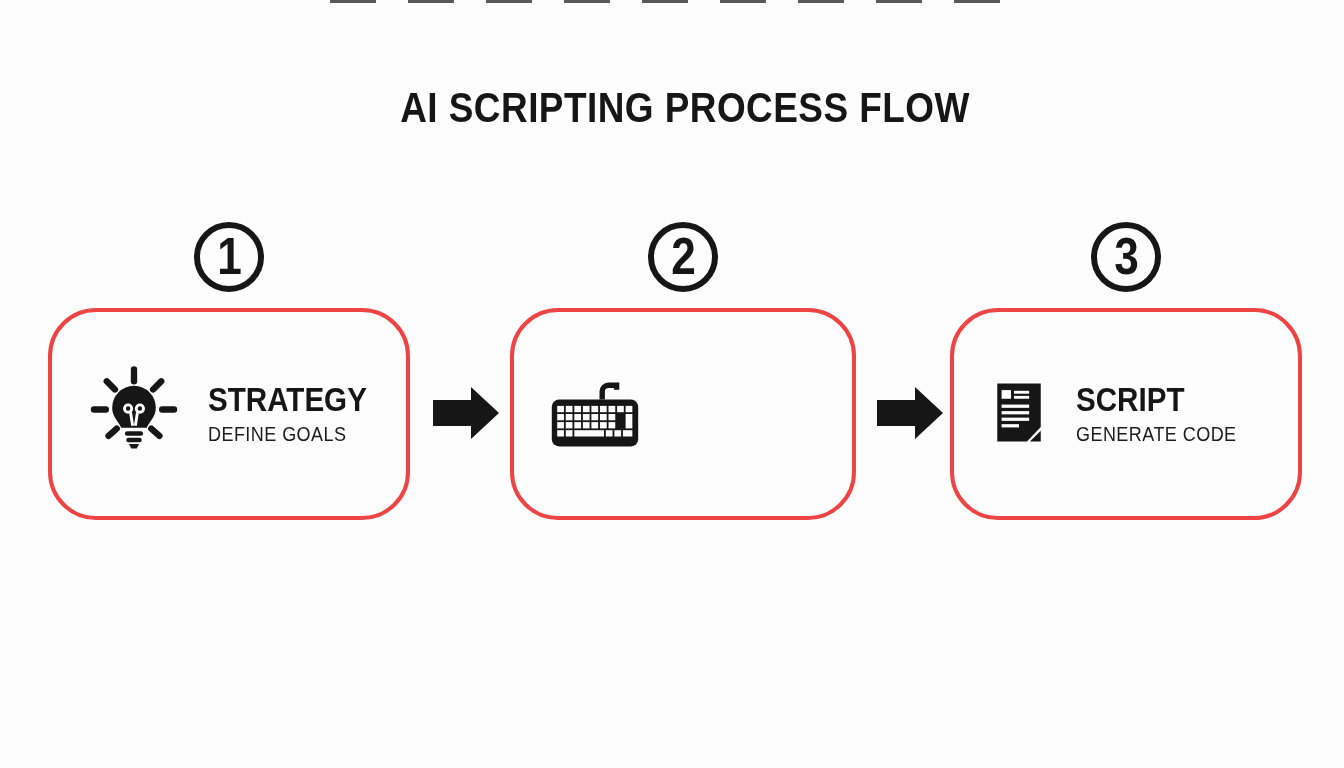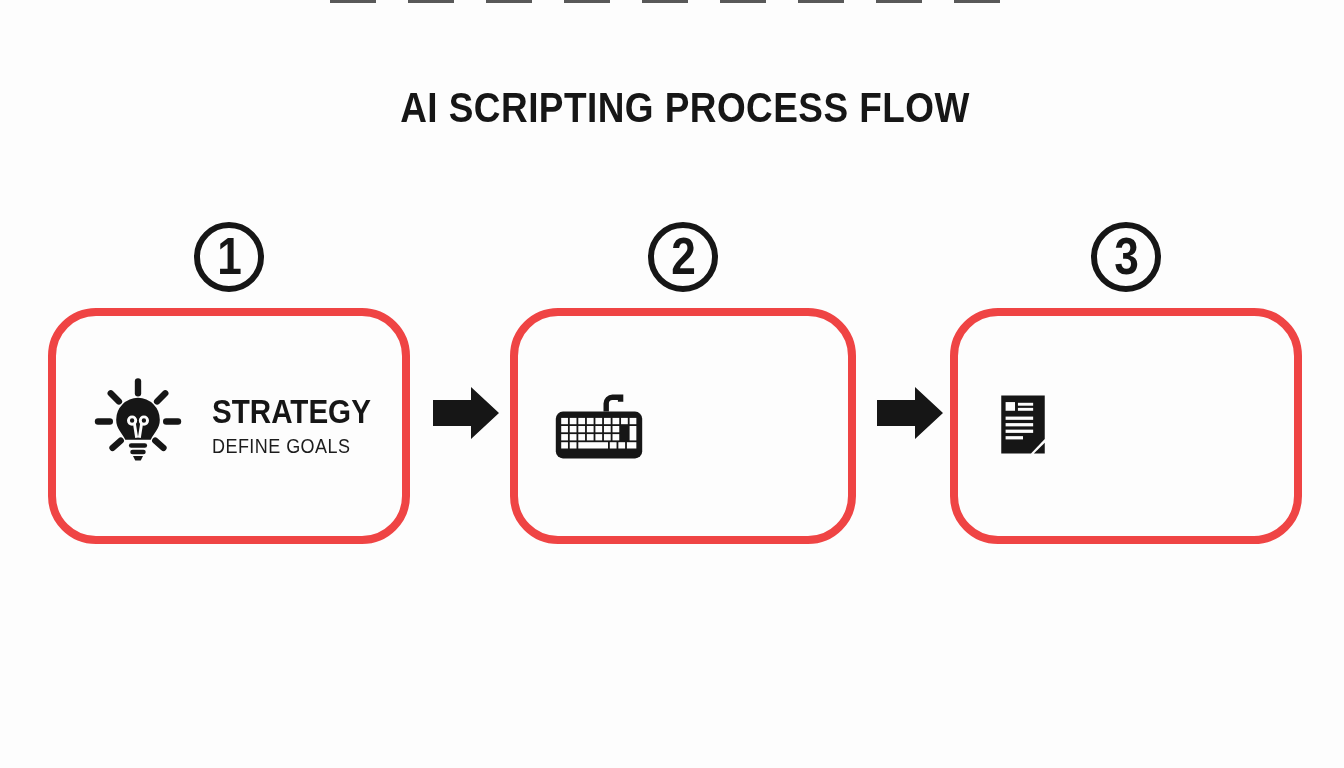--- a/index.html
+++ b/index.html
@@ -38,22 +38,22 @@
     margin: 0 auto 16px auto;
     display: flex; align-items: center; justify-content: center;
     background: #fdfdfd;
   }
   .badge span {
     font-size: 52px; font-weight: 800; line-height: 1;
     transform: scaleX(0.85) translateY(-1px);
   }
 
   .box {
-    height: 236px;
-    border: 8px solid #ef4444; border-radius: 48px;
+    height: 212px;
+    border: 4px solid #ef4444; border-radius: 48px;
     background: #fdfdfd;
     display: flex; align-items: center;
     padding-left: 36px; box-sizing: border-box;
   }
   .icon-wrap { flex: 0 0 auto; display: flex; align-items: center; justify-content: center; }
   .icon-bulb     { width: 92px; height: 100px; }
   .icon-keyboard { width: 90px; height: 72px;  }
   .icon-doc      { width: 58px; height: 80px;  }
 
   .labels { margin-left: 28px; }
@@ -187,16 +187,20 @@
             <rect x="16" y="13" width="13" height="12"></rect>
             <rect x="33" y="14" width="21" height="4"></rect>
             <rect x="33" y="21" width="21" height="4"></rect>
             <rect x="16" y="33" width="38" height="4.5"></rect>
             <rect x="16" y="42" width="38" height="4.5"></rect>
             <rect x="16" y="51" width="38" height="4.5"></rect>
             <rect x="16" y="60" width="24" height="4.5"></rect>
           </g>
         </svg>
       </span>
+      <div class="labels">
+        <div class="label">SCRIPT</div>
+        <div class="sublabel">GENERATE CODE</div>
+      </div>
     </div>
   </div>
 
 </div>
 
 </body></html>

